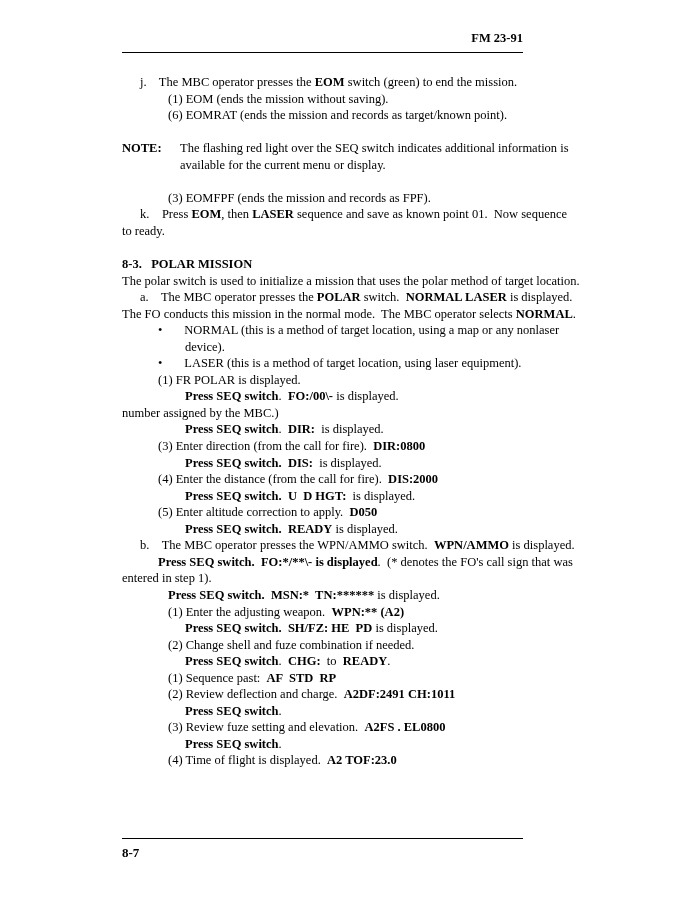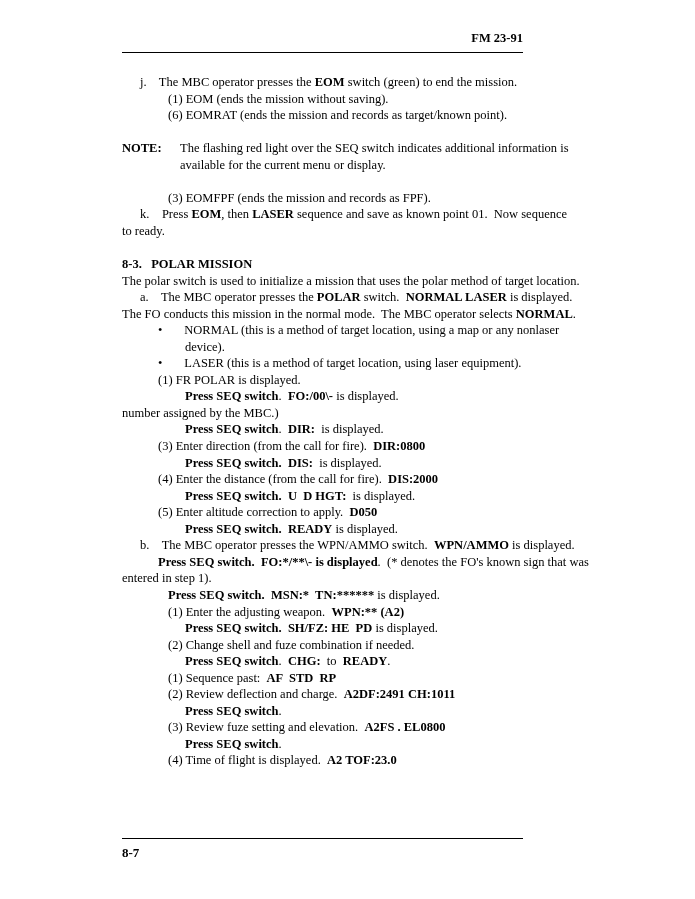--- a/index.html
+++ b/index.html
@@ -95,21 +95,21 @@
       <div class="line ind-4"><span class="b">Press SEQ switch</span><span>.  </span><span class="b">FO:/00\-</span><span> is displayed.</span></div>
       <div class="line ind-0"><span>number assigned by the MBC.)</span></div>
       <div class="line ind-4"><span class="b">Press SEQ switch</span><span>.  </span><span class="b">DIR:</span><span>  is displayed.</span></div>
       <div class="line ind-2"><span>(3) Enter direction (from the call for fire).  </span><span class="b">DIR:0800</span></div>
       <div class="line ind-4"><span class="b">Press SEQ switch.  DIS:</span><span>  is displayed.</span></div>
       <div class="line ind-2"><span>(4) Enter the distance (from the call for fire).  </span><span class="b">DIS:2000</span></div>
       <div class="line ind-4"><span class="b">Press SEQ switch.  U  D HGT:</span><span>  is displayed.</span></div>
       <div class="line ind-2"><span>(5) Enter altitude correction to apply.  </span><span class="b">D050</span></div>
       <div class="line ind-4"><span class="b">Press SEQ switch.  READY</span><span> is displayed.</span></div>
       <div class="line ind-1"><span>b.    The MBC operator presses the WPN/AMMO switch.  </span><span class="b">WPN/AMMO</span><span> is displayed.</span></div>
-      <div class="line ind-2"><span class="b">Press SEQ switch.  FO:*/**\- is displayed</span><span>.  (* denotes the FO's known sign that was</span></div>
+      <div class="line ind-2"><span class="b">Press SEQ switch.  FO:*/**\- is displayed</span><span>.  (* denotes the FO's call sign that was</span></div>
       <div class="line ind-0"><span>entered in step 1).</span></div>
       <div class="line ind-3"><span class="b">Press SEQ switch.  MSN:*  TN:******</span><span> is displayed.</span></div>
       <div class="line ind-3"><span>(1) Enter the adjusting weapon.  </span><span class="b">WPN:** (A2)</span></div>
       <div class="line ind-4"><span class="b">Press SEQ switch.  SH/FZ: HE  PD</span><span> is displayed.</span></div>
       <div class="line ind-3"><span>(2) Change shell and fuze combination if needed.</span></div>
       <div class="line ind-4"><span class="b">Press SEQ switch</span><span>.  </span><span class="b">CHG:</span><span>  to  </span><span class="b">READY</span><span>.</span></div>
       <div class="line ind-3"><span>(1) Sequence past:  </span><span class="b">AF  STD  RP</span></div>
       <div class="line ind-3"><span>(2) Review deflection and charge.  </span><span class="b">A2DF:2491 CH:1011</span></div>
       <div class="line ind-4"><span class="b">Press SEQ switch</span><span>.</span></div>
       <div class="line ind-3"><span>(3) Review fuze setting and elevation.  </span><span class="b">A2FS . EL0800</span></div>

